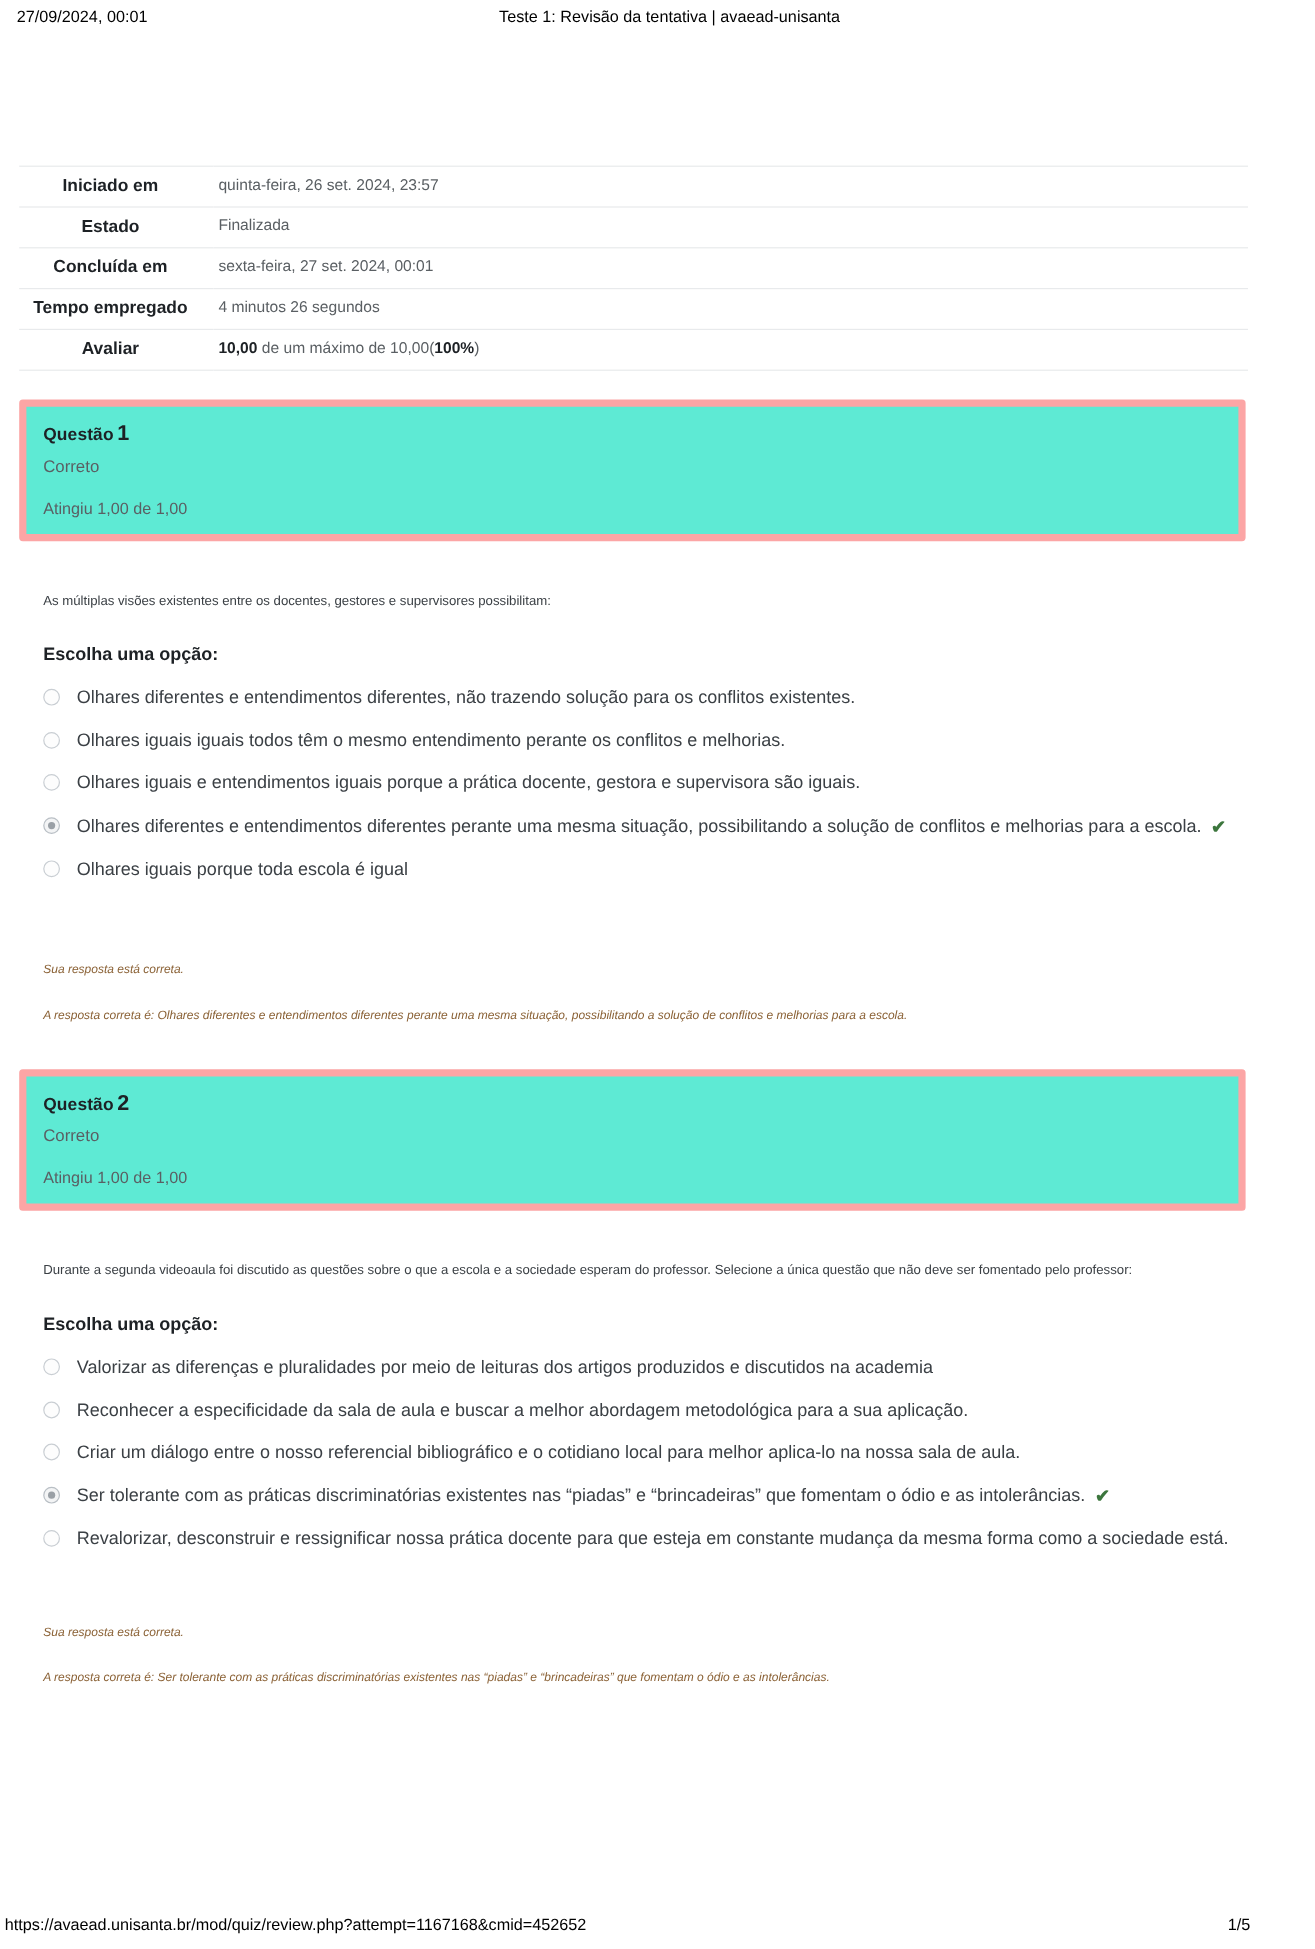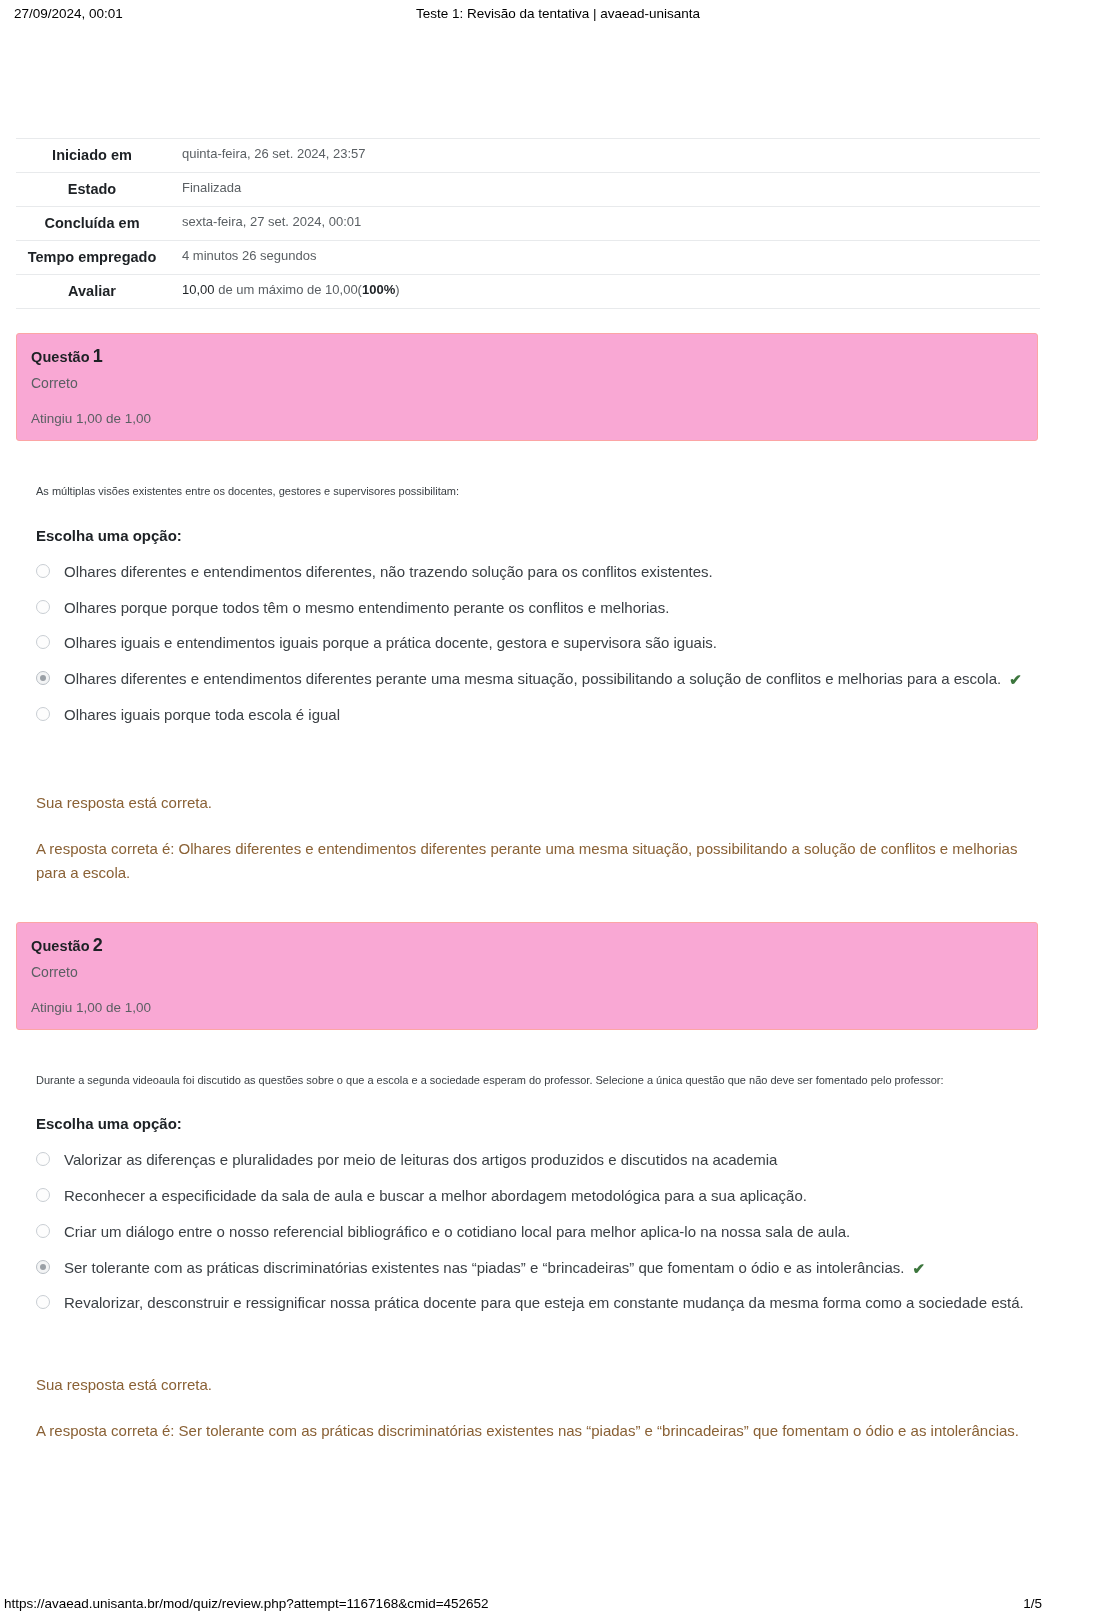--- a/index.html
+++ b/index.html
@@ -95,34 +95,35 @@
   .summary td {
     text-align: left;
     vertical-align: top;
     color: #5a5f63;
     padding: 6px 0 6px 4px;
     line-height: 1.45;
     font-size: 13px;
   }
   .summary td .strong-val {
     color: #1d2125;
+    font-weight: bold;
   }
   .summary td b {
     color: #1d2125;
   }
 
   
   .question {
     margin-top: 24px;
   }
   .q-info {
-    border: 1px solid #fca5a5;
+    border: 6px solid #fca5a5;
     border-radius: 3px;
     padding: 12px 14px 14px 14px;
-    background: #f9a8d4;
+    background: #5eead4;
     width: 1022px;
     box-sizing: border-box;
   }
   .q-no {
     font-size: 14.5px;
     font-weight: bold;
     color: #1d2125;
     letter-spacing: .1px;
   }
   .q-no .num {
@@ -206,23 +207,24 @@
     font-size: 15px;
     font-weight: bold;
     transform: translateY(1px);
   }
 
   .feedback {
     margin-top: 58px;
     color: #8a6135;
   }
   .feedback .fb-line {
-    font-size: 15px;
+    font-size: 10px;
     line-height: 1.62;
     max-width: 995px;
+    font-style: italic;
   }
   .feedback .fb-line + .fb-line {
     margin-top: 22px;
   }
 </style>
 </head>
 <body>
 
 <div class="print-header">
   <span class="ph-left">27/09/2024, 00:01</span>
@@ -265,21 +267,21 @@
     <div class="q-body">
       <div class="q-text">As múltiplas visões existentes entre os docentes, gestores e supervisores possibilitam:</div>
       <div class="q-prompt">Escolha uma opção:</div>
       <ul class="answers">
         <li class="answer">
           <span class="radio"></span>
           <span class="answer-text">Olhares diferentes e entendimentos diferentes, não trazendo solução para os conflitos existentes.</span>
         </li>
         <li class="answer">
           <span class="radio"></span>
-          <span class="answer-text">Olhares porque porque todos têm o mesmo entendimento perante os conflitos e melhorias.</span>
+          <span class="answer-text">Olhares iguais iguais todos têm o mesmo entendimento perante os conflitos e melhorias.</span>
         </li>
         <li class="answer">
           <span class="radio"></span>
           <span class="answer-text">Olhares iguais e entendimentos iguais porque a prática docente, gestora e supervisora são iguais.</span>
         </li>
         <li class="answer">
           <span class="radio checked"></span>
           <span class="answer-text"><span>Olhares diferentes e entendimentos diferentes perante uma mesma situação, possibilitando a solução de conflitos e melhorias para a escola.</span><span class="tick">✔</span></span>
         </li>
         <li class="answer">

